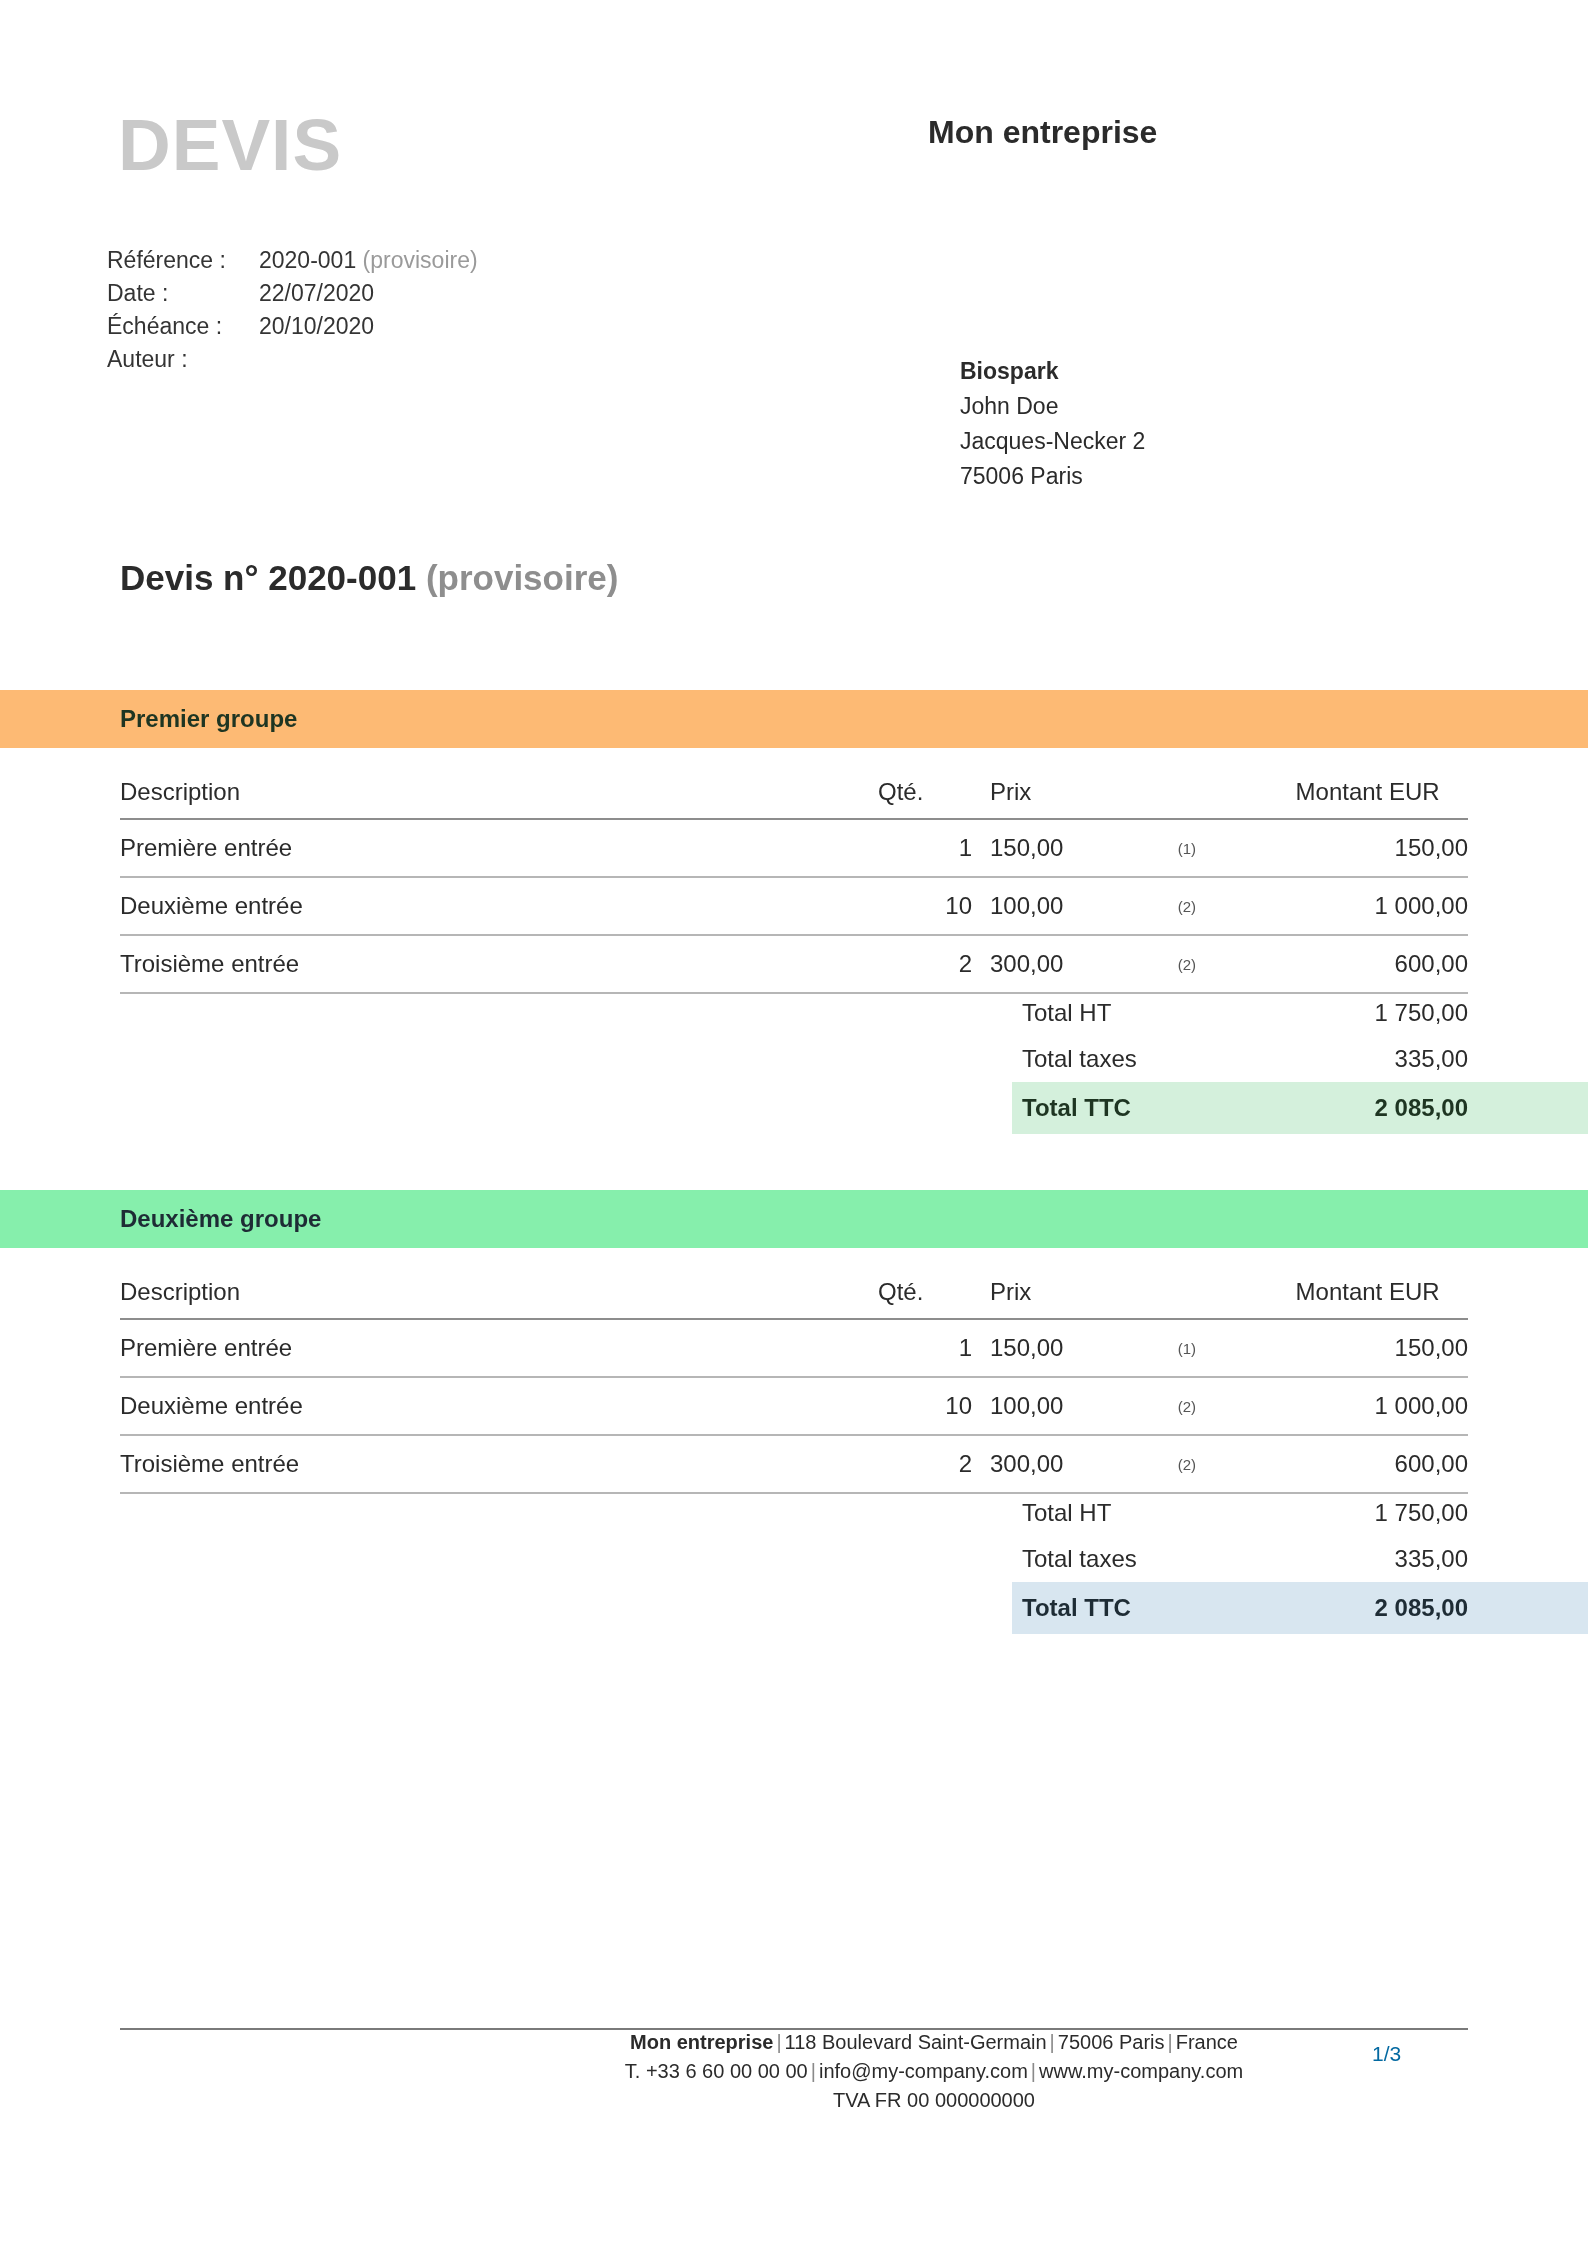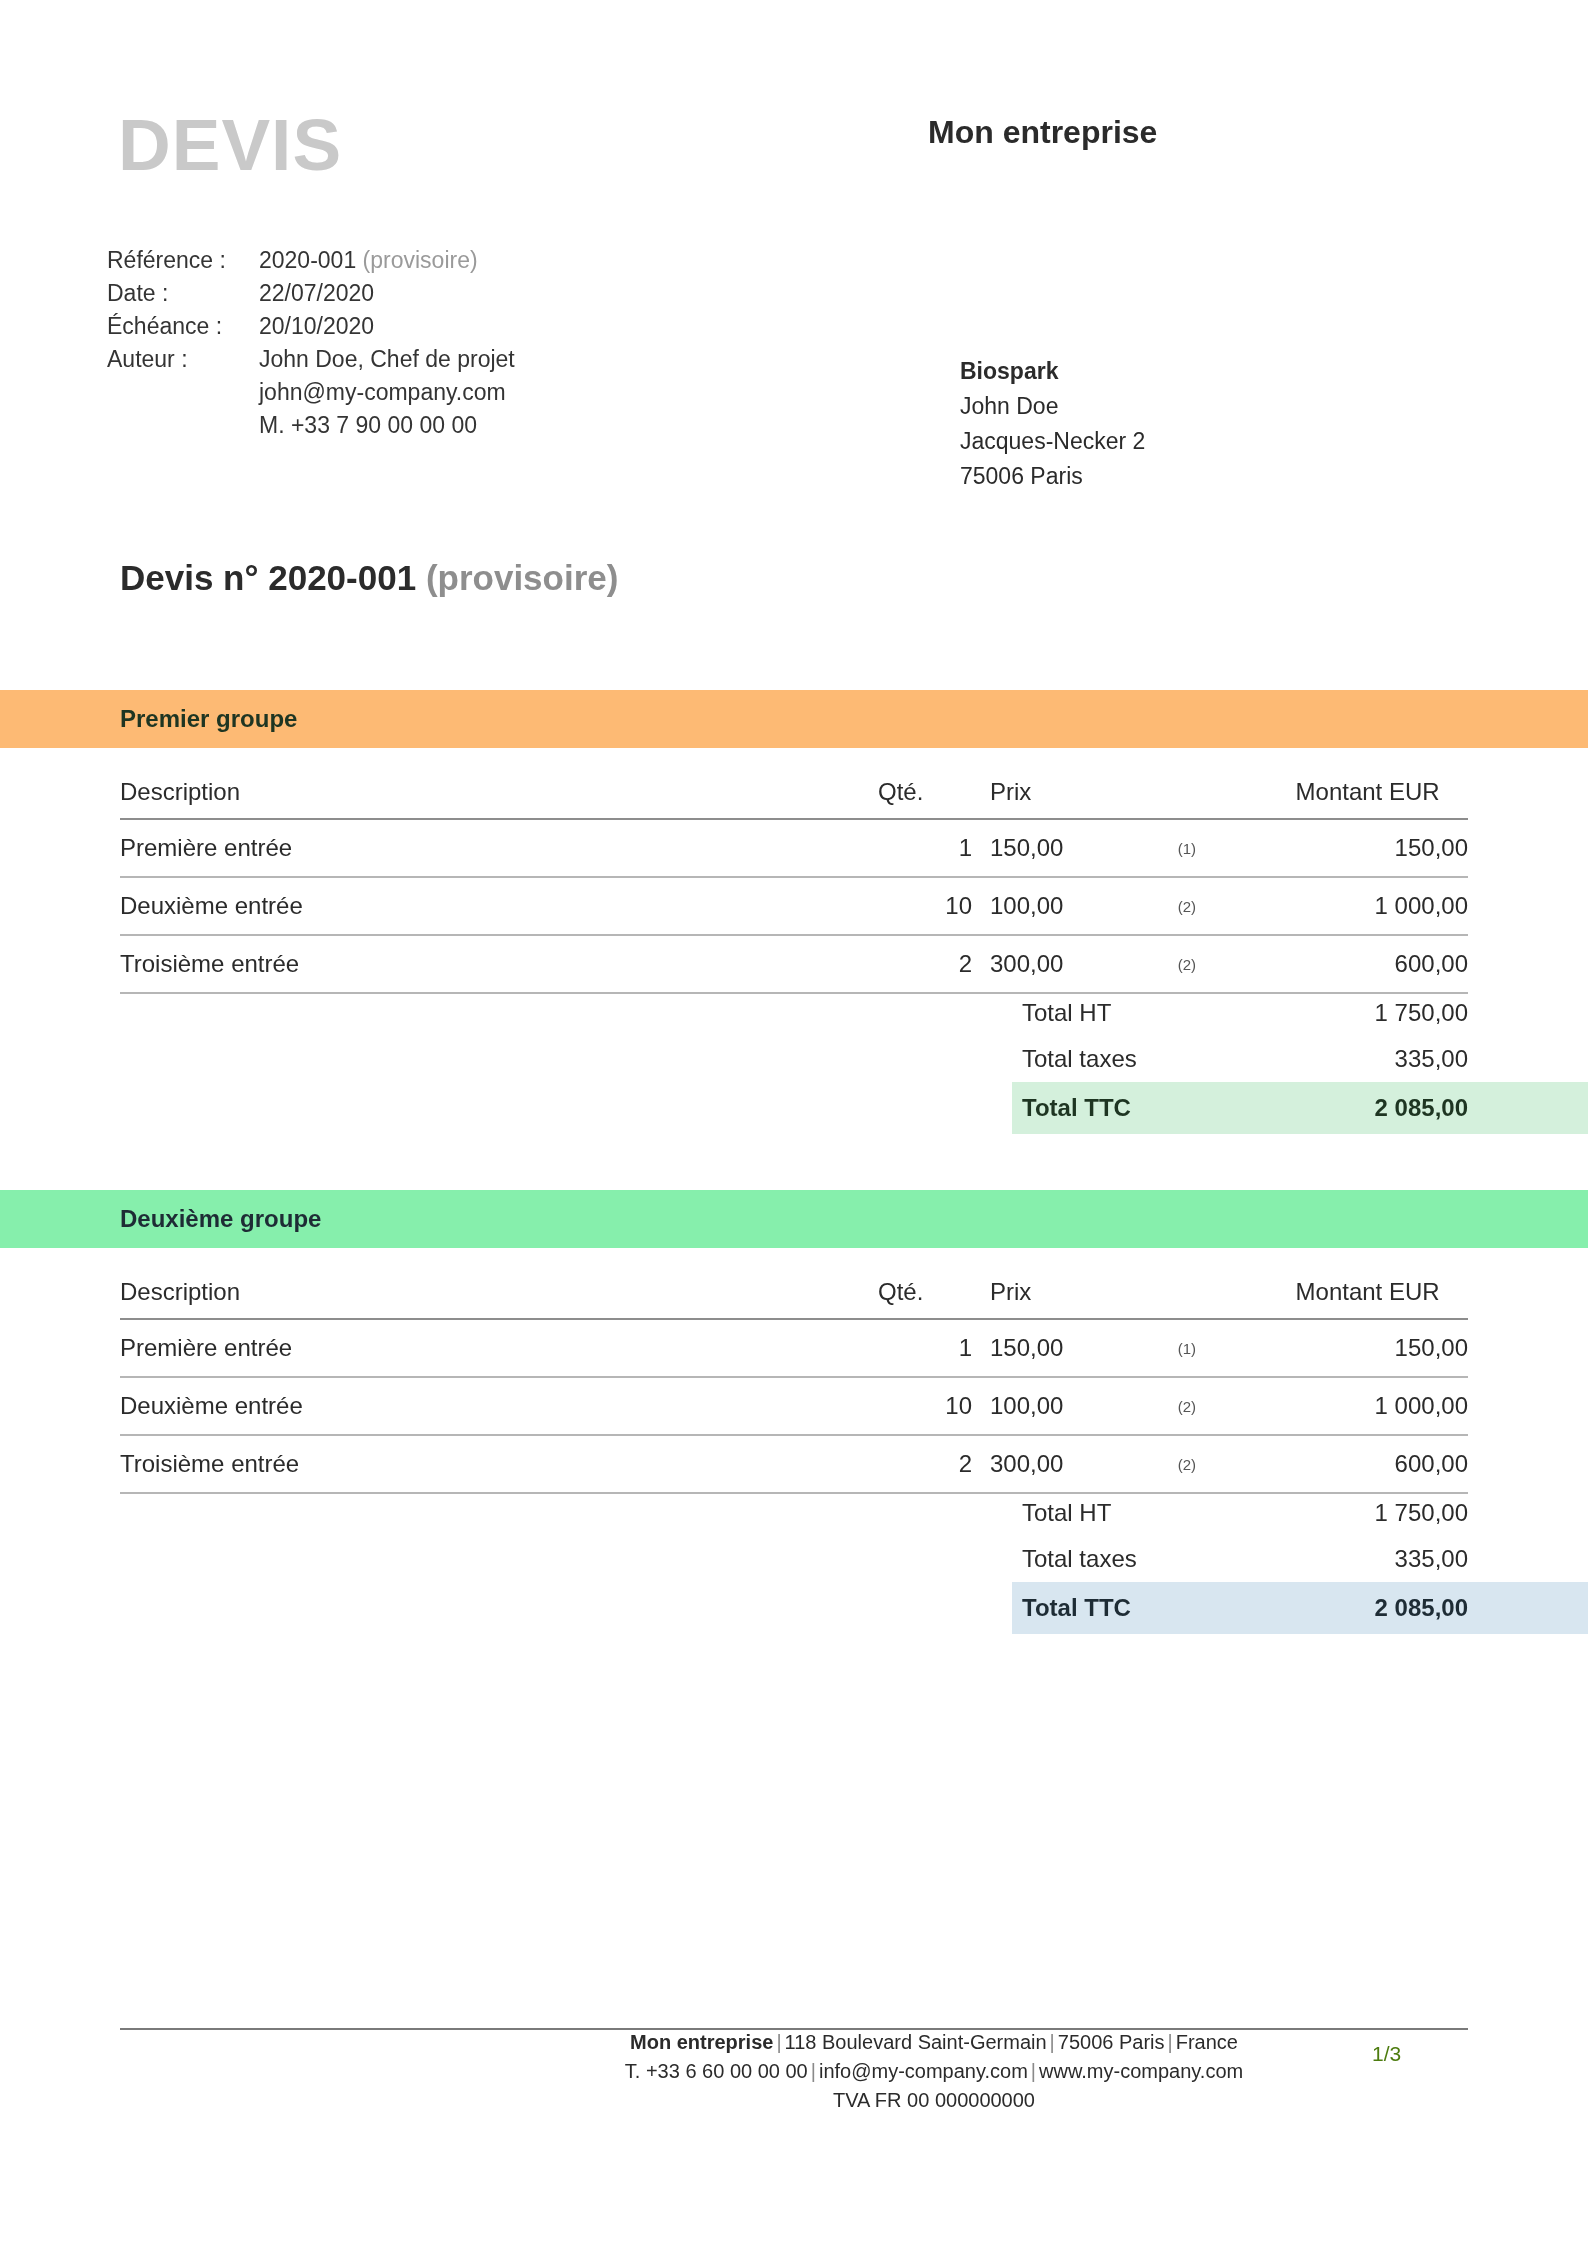--- a/index.html
+++ b/index.html
@@ -196,21 +196,21 @@
     line-height: 29px;
     color: #2b2b2b;
   }
   .footer-text b { font-weight: bold; }
   .sep { color: #8a8a8a; padding: 0 3px; }
   .page-num {
     position: absolute;
     left: 1372px;
     top: 2042px;
     font-size: 21px;
-    color: #4d7c0f;
+    color: #0369a1;
   }
 </style>
 </head>
 <body>
 
 <div class="page">
 
   <div class="header">
 
     <div class="doc-type">DEVIS</div>
@@ -225,25 +225,20 @@
       <div class="meta-row">
         <div class="meta-label">Date :</div>
         <div class="meta-value">22/07/2020</div>
       </div>
       <div class="meta-row">
         <div class="meta-label">Échéance :</div>
         <div class="meta-value">20/10/2020</div>
       </div>
       <div class="meta-row">
         <div class="meta-label">Auteur :</div>
-        <div class="meta-value">
-          <div>John Doe, Chef de projet</div>
-          <div>john@my-company.com</div>
-          <div>M. +33 7 90 00 00 00</div>
-        </div>
       </div>
     </div>
 
     <div class="client">
       <div class="client-company">Biospark</div>
       <div>John Doe</div>
       <div>Jacques-Necker 2</div>
       <div>75006 Paris</div>
     </div>
   </div>

